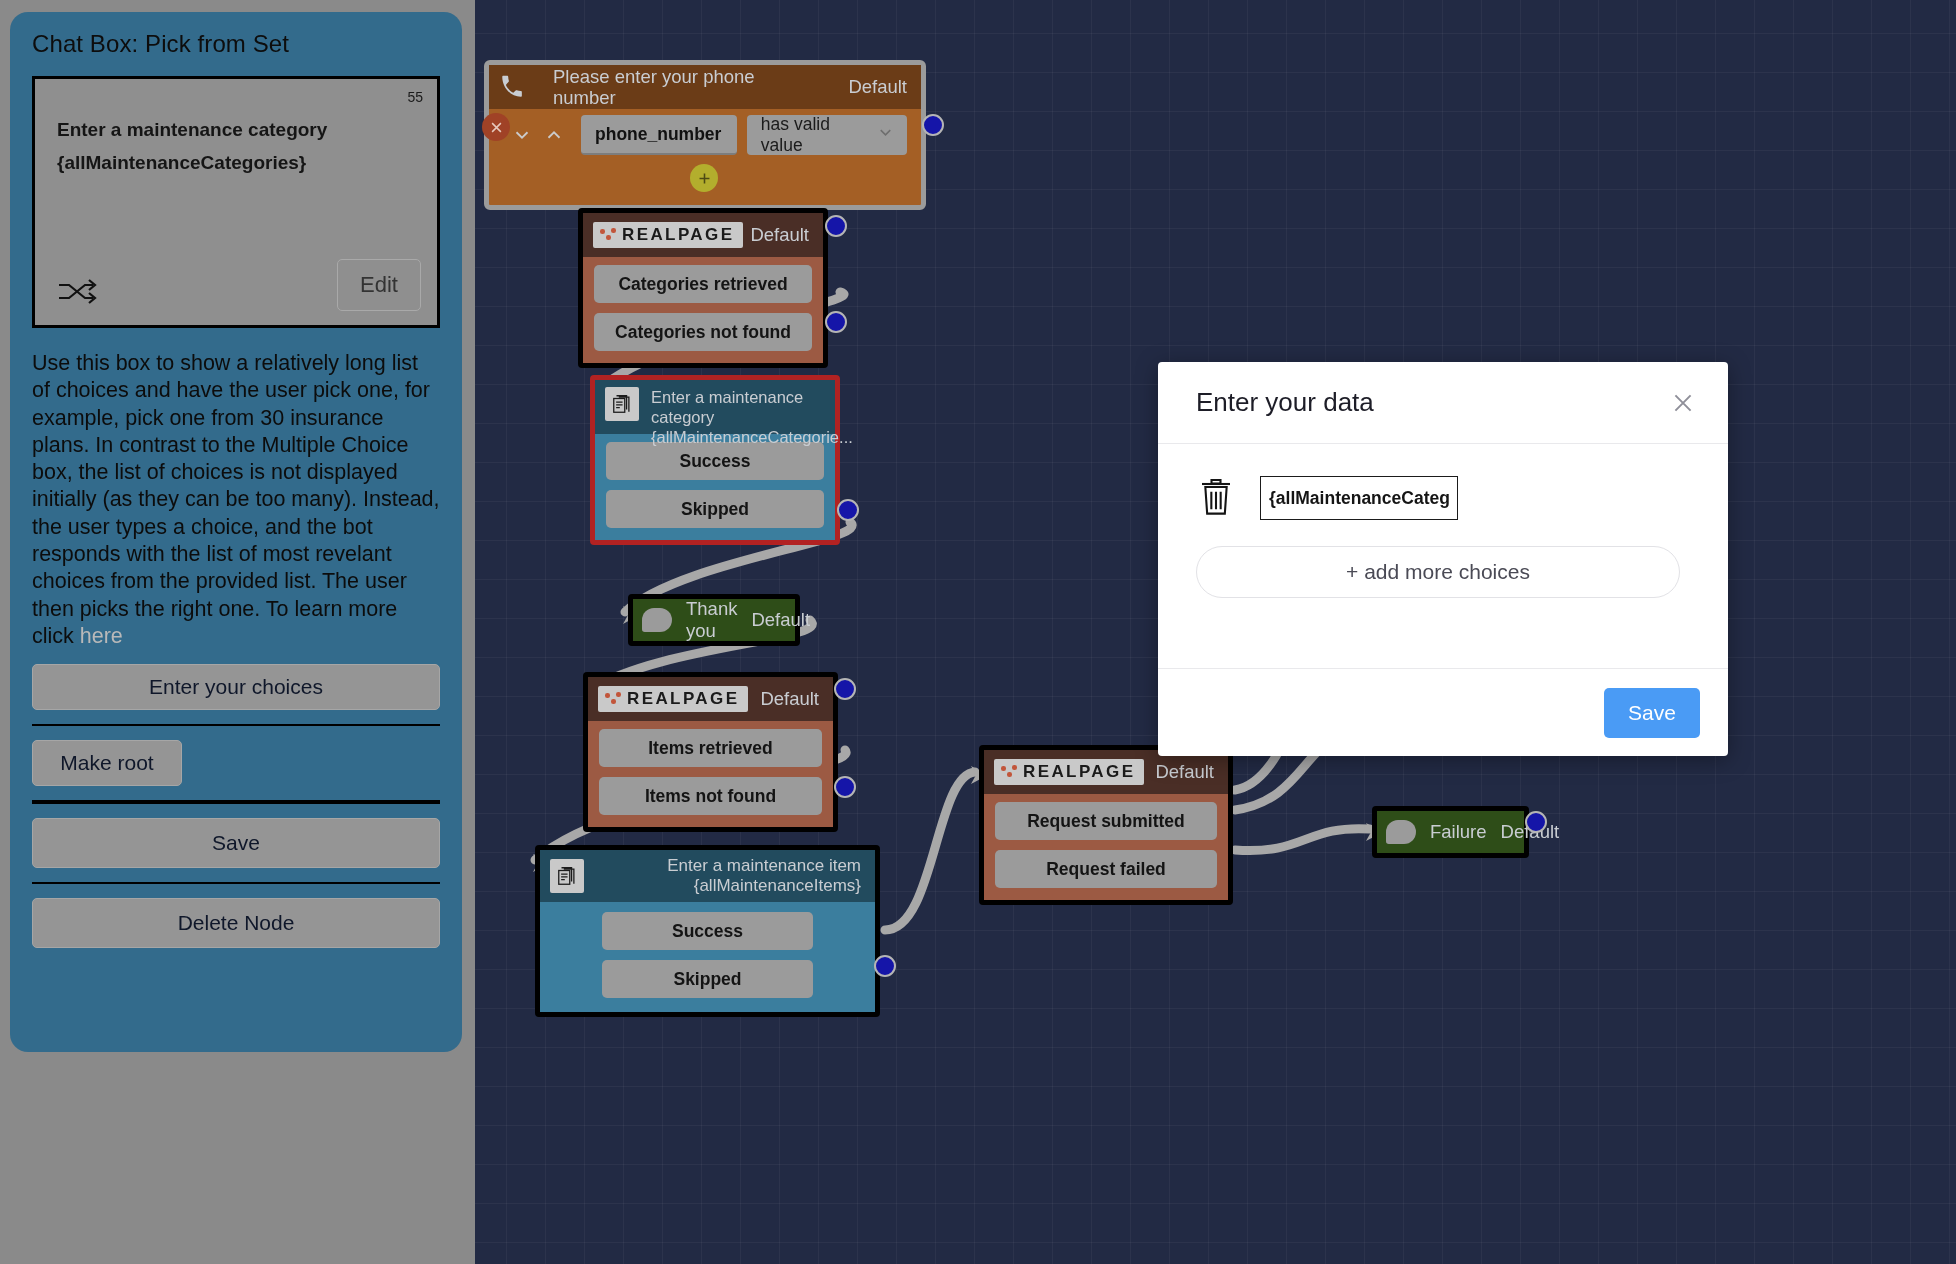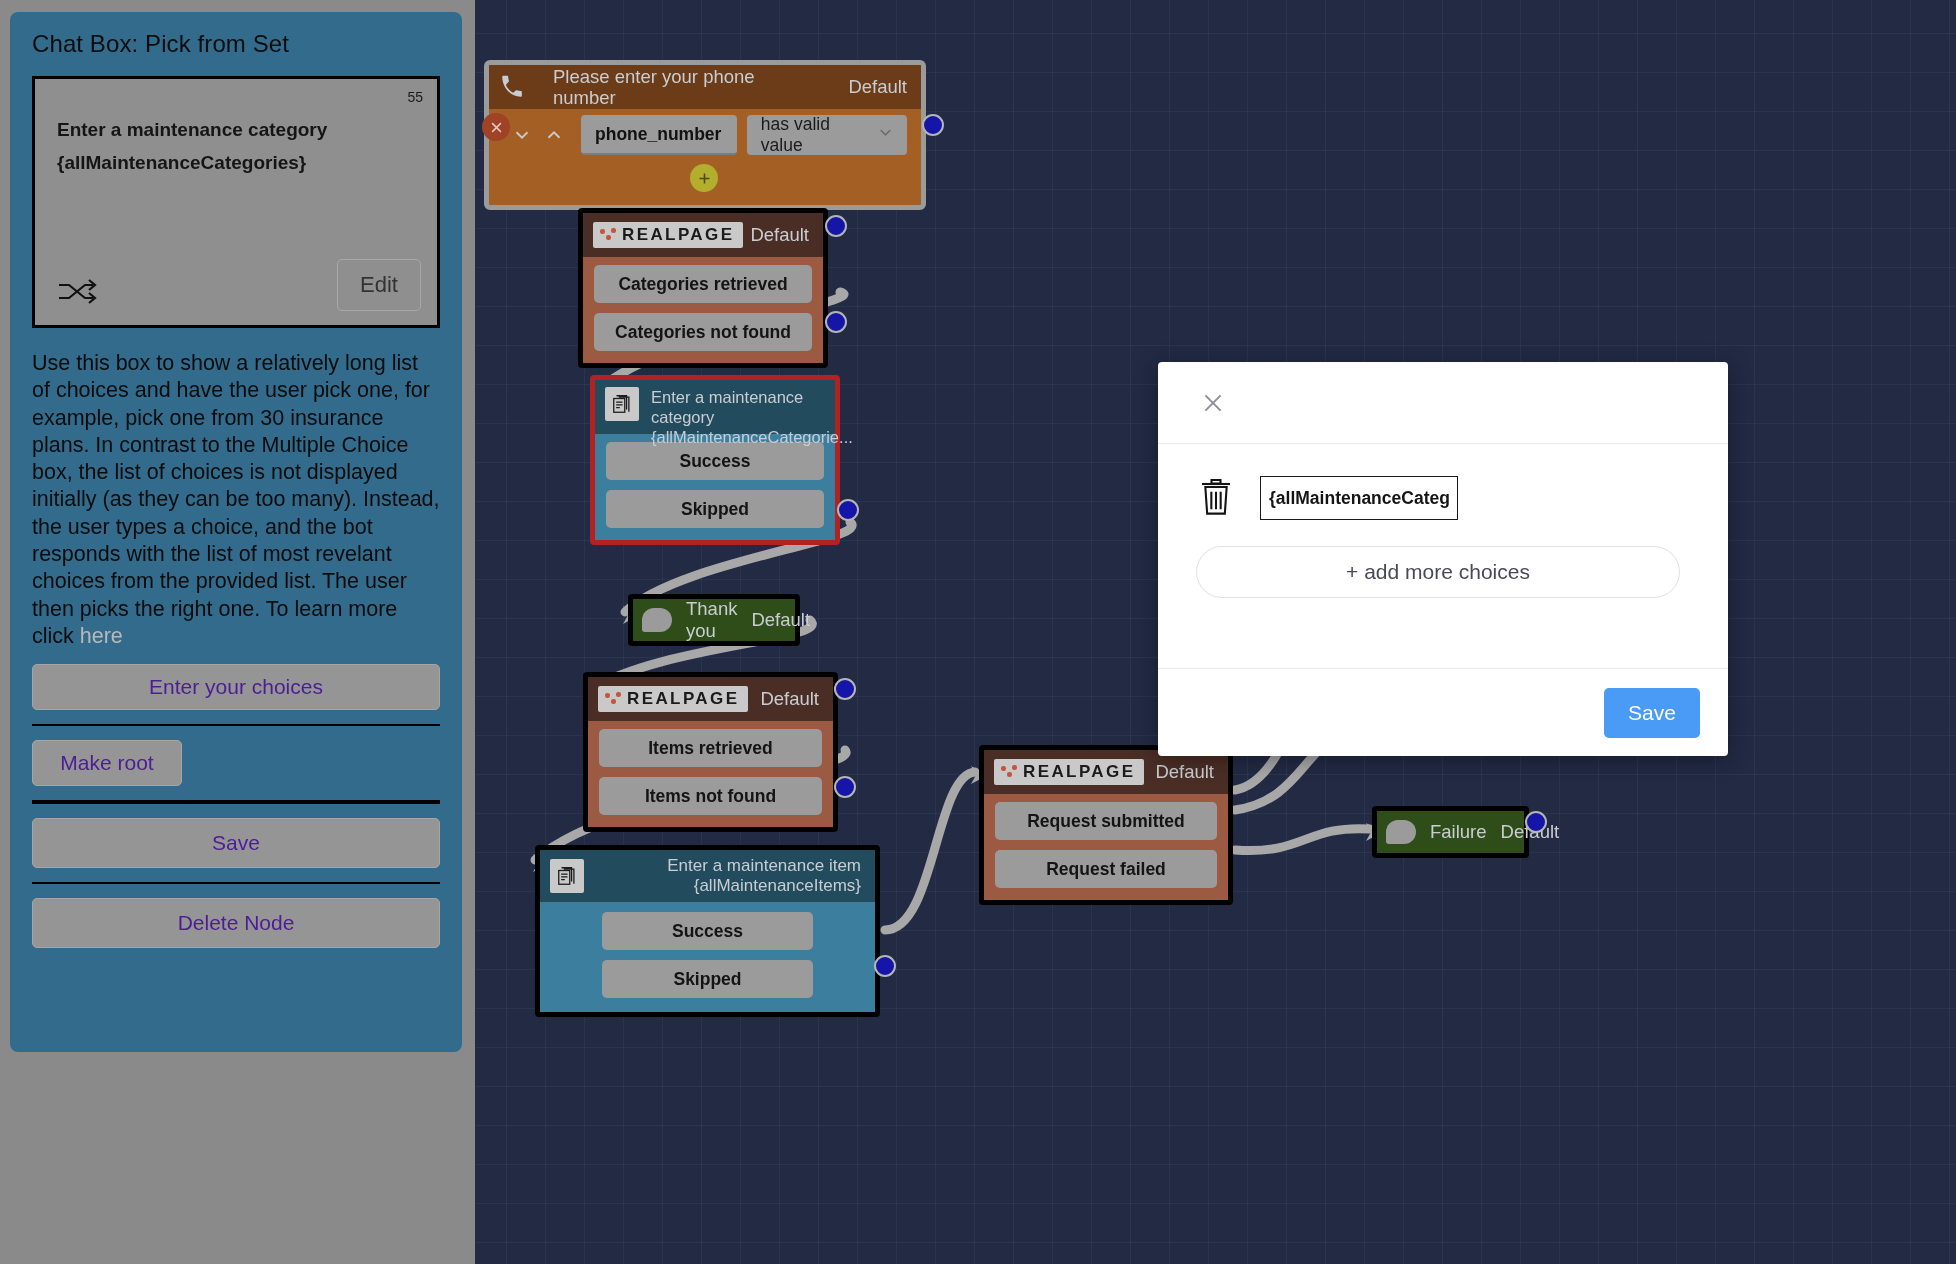--- a/index.html
+++ b/index.html
@@ -9,21 +9,21 @@
     font-family: "Liberation Sans", sans-serif;
     background: #8a8a8a;
   }
   #root { position: relative; width: 1956px; height: 1264px; }
 
   
   #sidebar {
     position: absolute; left: 10px; top: 12px;
     width: 452px; height: 1040px;
     background: #336b8c;
-    border-radius: 8px;
+    border-radius: 18px;
   }
   #sidebar-title {
     padding: 18px 22px 12px 22px;
     font-size: 24px; color: #0d0d0d; font-weight: 400;
     letter-spacing: 0.1px;
   }
   #prompt-card {
     position: relative;
     margin: 6px 22px 0 22px;
     height: 252px;
@@ -61,21 +61,21 @@
   #description .link { color: #b9b9b9; }
 
   .sb-sep { height: 2px; background: #000; margin: 0 22px; }
   .sb-btn {
     display: block;
     margin: 14px 22px 14px 22px;
     height: 46px;
     background: #959595;
     border: 1px solid #a6a6a6;
     border-radius: 5px;
-    font-size: 21px; color: #4c1d95;
+    font-size: 21px; color: #0f172a;
     font-family: "Liberation Sans", sans-serif;
     cursor: pointer;
   }
   #btn-choices { width: 408px; }
   #btn-makeroot { width: 150px; text-align: center; }
   #advanced-row {
     display: flex; align-items: center; gap: 18px;
     margin: 20px 22px 20px 22px;
     height: 40px; cursor: pointer;
   }
@@ -509,20 +509,21 @@
     <button id="btn-makeroot" class="sb-btn">Make root</button>
     <div class="sb-sep"></div>
     <div class="sb-sep"></div>
     <button id="btn-save-sb" class="sb-btn">Save</button>
     <div class="sb-sep"></div>
     <button id="btn-delete" class="sb-btn">Delete Node</button>
   </div>
 
   <div id="modal">
     <div id="modal-header">
+      <span id="modal-title">Enter your data</span>
       <span id="modal-close">
         <svg width="26" height="26" viewBox="0 0 24 24" stroke="#8f8f99" stroke-width="1.8">
             <path d="M5 5l14 14M19 5L5 19"></path>
           </svg>
       </span>
     </div>
     <div id="modal-body">
       <div id="choice-row">
         <span id="trash-icon">
           <svg width="40" height="44" viewBox="0 0 24 26" fill="none" stroke="#141414" stroke-width="1.25">

